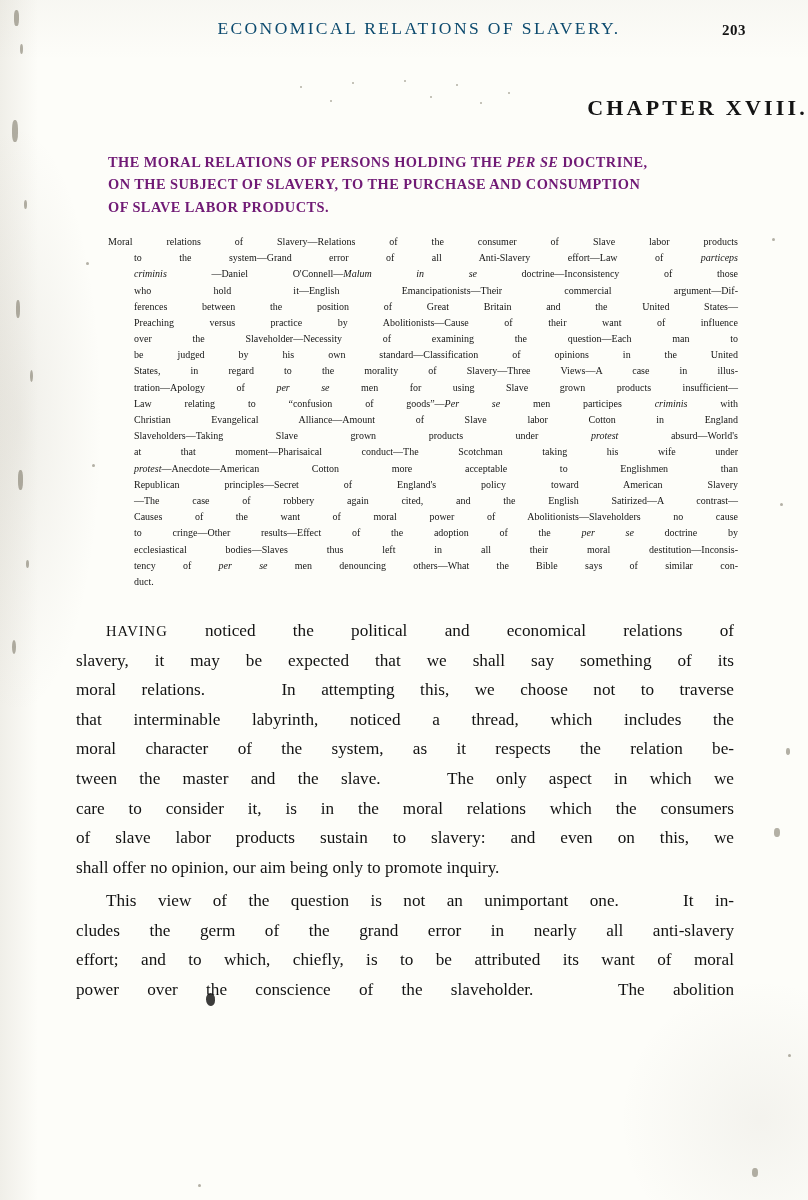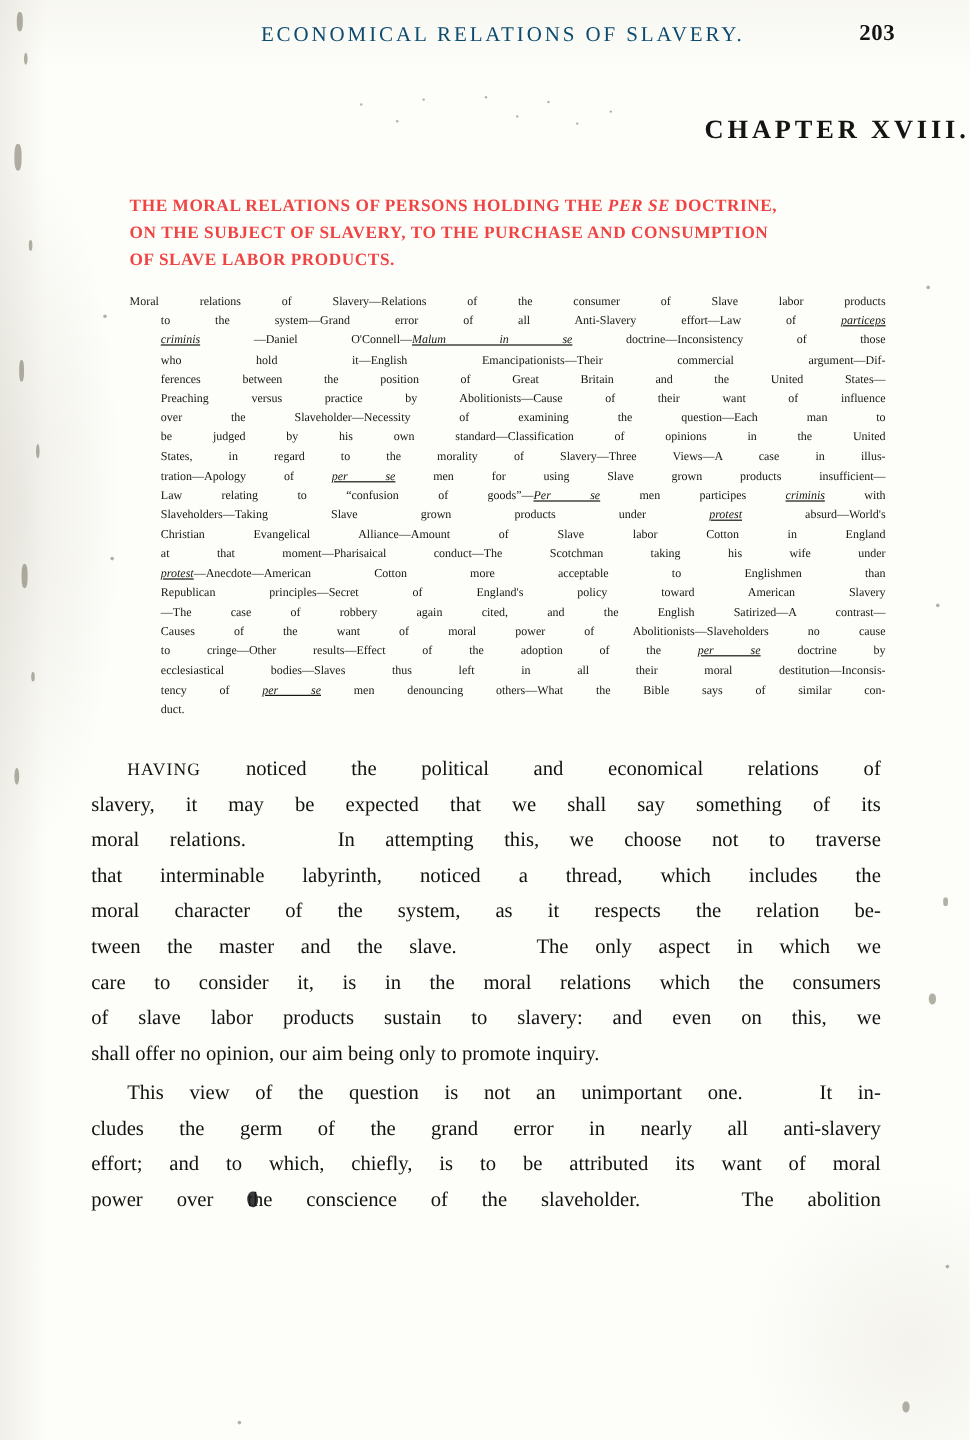--- a/index.html
+++ b/index.html
@@ -59,44 +59,44 @@
     font-size: 17.5px;
     letter-spacing: 2.4px;
     font-weight: 400;
     white-space: nowrap;
     color: #0c4a6e;
   }
   .runhead .folio {
     position: absolute;
     right: 0;
     bottom: 0;
-    font-size: 19px;
+    font-size: 15px;
     font-weight: 700;
     letter-spacing: .5px;
   }
 
   
   .chapter {
     text-align: right;
     margin-top: 56px;
     font-size: 22px;
     letter-spacing: 3.2px;
     font-weight: 700;
     font-family: Liberation Serif, serif;
   }
 
   
   .argument {
-    margin: 40px 72px 0 108px;
+    margin: 30px 72px 0 108px;
     font-size: 14.4px;
     letter-spacing: .45px;
     line-height: 1.55;
     text-align: justify;
     font-weight: 700;
-    color: #ef4444;
+    color: #701a75;
   }
   .argument em { font-style: italic; }
 
   
   .synopsis {
     margin: 16px 70px 0 108px;
     font-size: 10px;
     line-height: 1.62;
     text-align: justify;
     text-indent: 0;
@@ -105,21 +105,21 @@
   .synopsis .l {
     display: block;
     text-align: justify;
     text-align-last: justify;
     white-space: pre-wrap;
   }
   .synopsis .l.last {
     text-align-last: left;
   }
   .synopsis .ind { padding-left: 26px; }
-  .synopsis em { font-style: italic; text-decoration: underline; }
+  .synopsis em { font-style: italic; }
 
   
   .body {
     margin: 26px 70px 0 72px;
     font-size: 17.2px;
     line-height: 1.72;
     color: #121212;
   }
   .body p {
     margin: 4px;
@@ -206,22 +206,22 @@
     <span class="l ind">to the system—Grand error of all Anti-Slavery effort—Law of <em>particeps</em></span>
     <span class="l ind"><em>criminis</em> —Daniel O'Connell—<em>Malum in se</em> doctrine—Inconsistency of those</span>
     <span class="l ind">who hold it—English Emancipationists—Their commercial argument—Dif-</span>
     <span class="l ind">ferences between the position of Great Britain and the United States—</span>
     <span class="l ind">Preaching versus practice by Abolitionists—Cause of their want of influence</span>
     <span class="l ind">over the Slaveholder—Necessity of examining the question—Each man to</span>
     <span class="l ind">be judged by his own standard—Classification of opinions in the United</span>
     <span class="l ind">States, in regard to the morality of Slavery—Three Views—A case in illus-</span>
     <span class="l ind">tration—Apology of <em>per se</em> men for using Slave grown products insufficient—</span>
     <span class="l ind">Law relating to “confusion of goods”—<em>Per se</em> men participes <em>criminis</em> with</span>
+    <span class="l ind">Christian Evangelical Alliance—Amount of Slave labor Cotton in England</span>
     <span class="l ind">Slaveholders—Taking Slave grown products under <em>protest</em> absurd—World's</span>
-    <span class="l ind">Christian Evangelical Alliance—Amount of Slave labor Cotton in England</span>
     <span class="l ind">at that moment—Pharisaical conduct—The Scotchman taking his wife under</span>
     <span class="l ind"><em>protest</em>—Anecdote—American Cotton more acceptable to Englishmen than</span>
     <span class="l ind">Republican principles—Secret of England's policy toward American Slavery</span>
     <span class="l ind">—The case of robbery again cited, and the English Satirized—A contrast—</span>
     <span class="l ind">Causes of the want of moral power of Abolitionists—Slaveholders no cause</span>
     <span class="l ind">to cringe—Other results—Effect of the adoption of the <em>per se</em> doctrine by</span>
     <span class="l ind">ecclesiastical bodies—Slaves thus left in all their moral destitution—Inconsis-</span>
     <span class="l ind">tency of <em>per se</em> men denouncing others—What the Bible says of similar con-</span>
     <span class="l ind last">duct.</span>
   </div>

